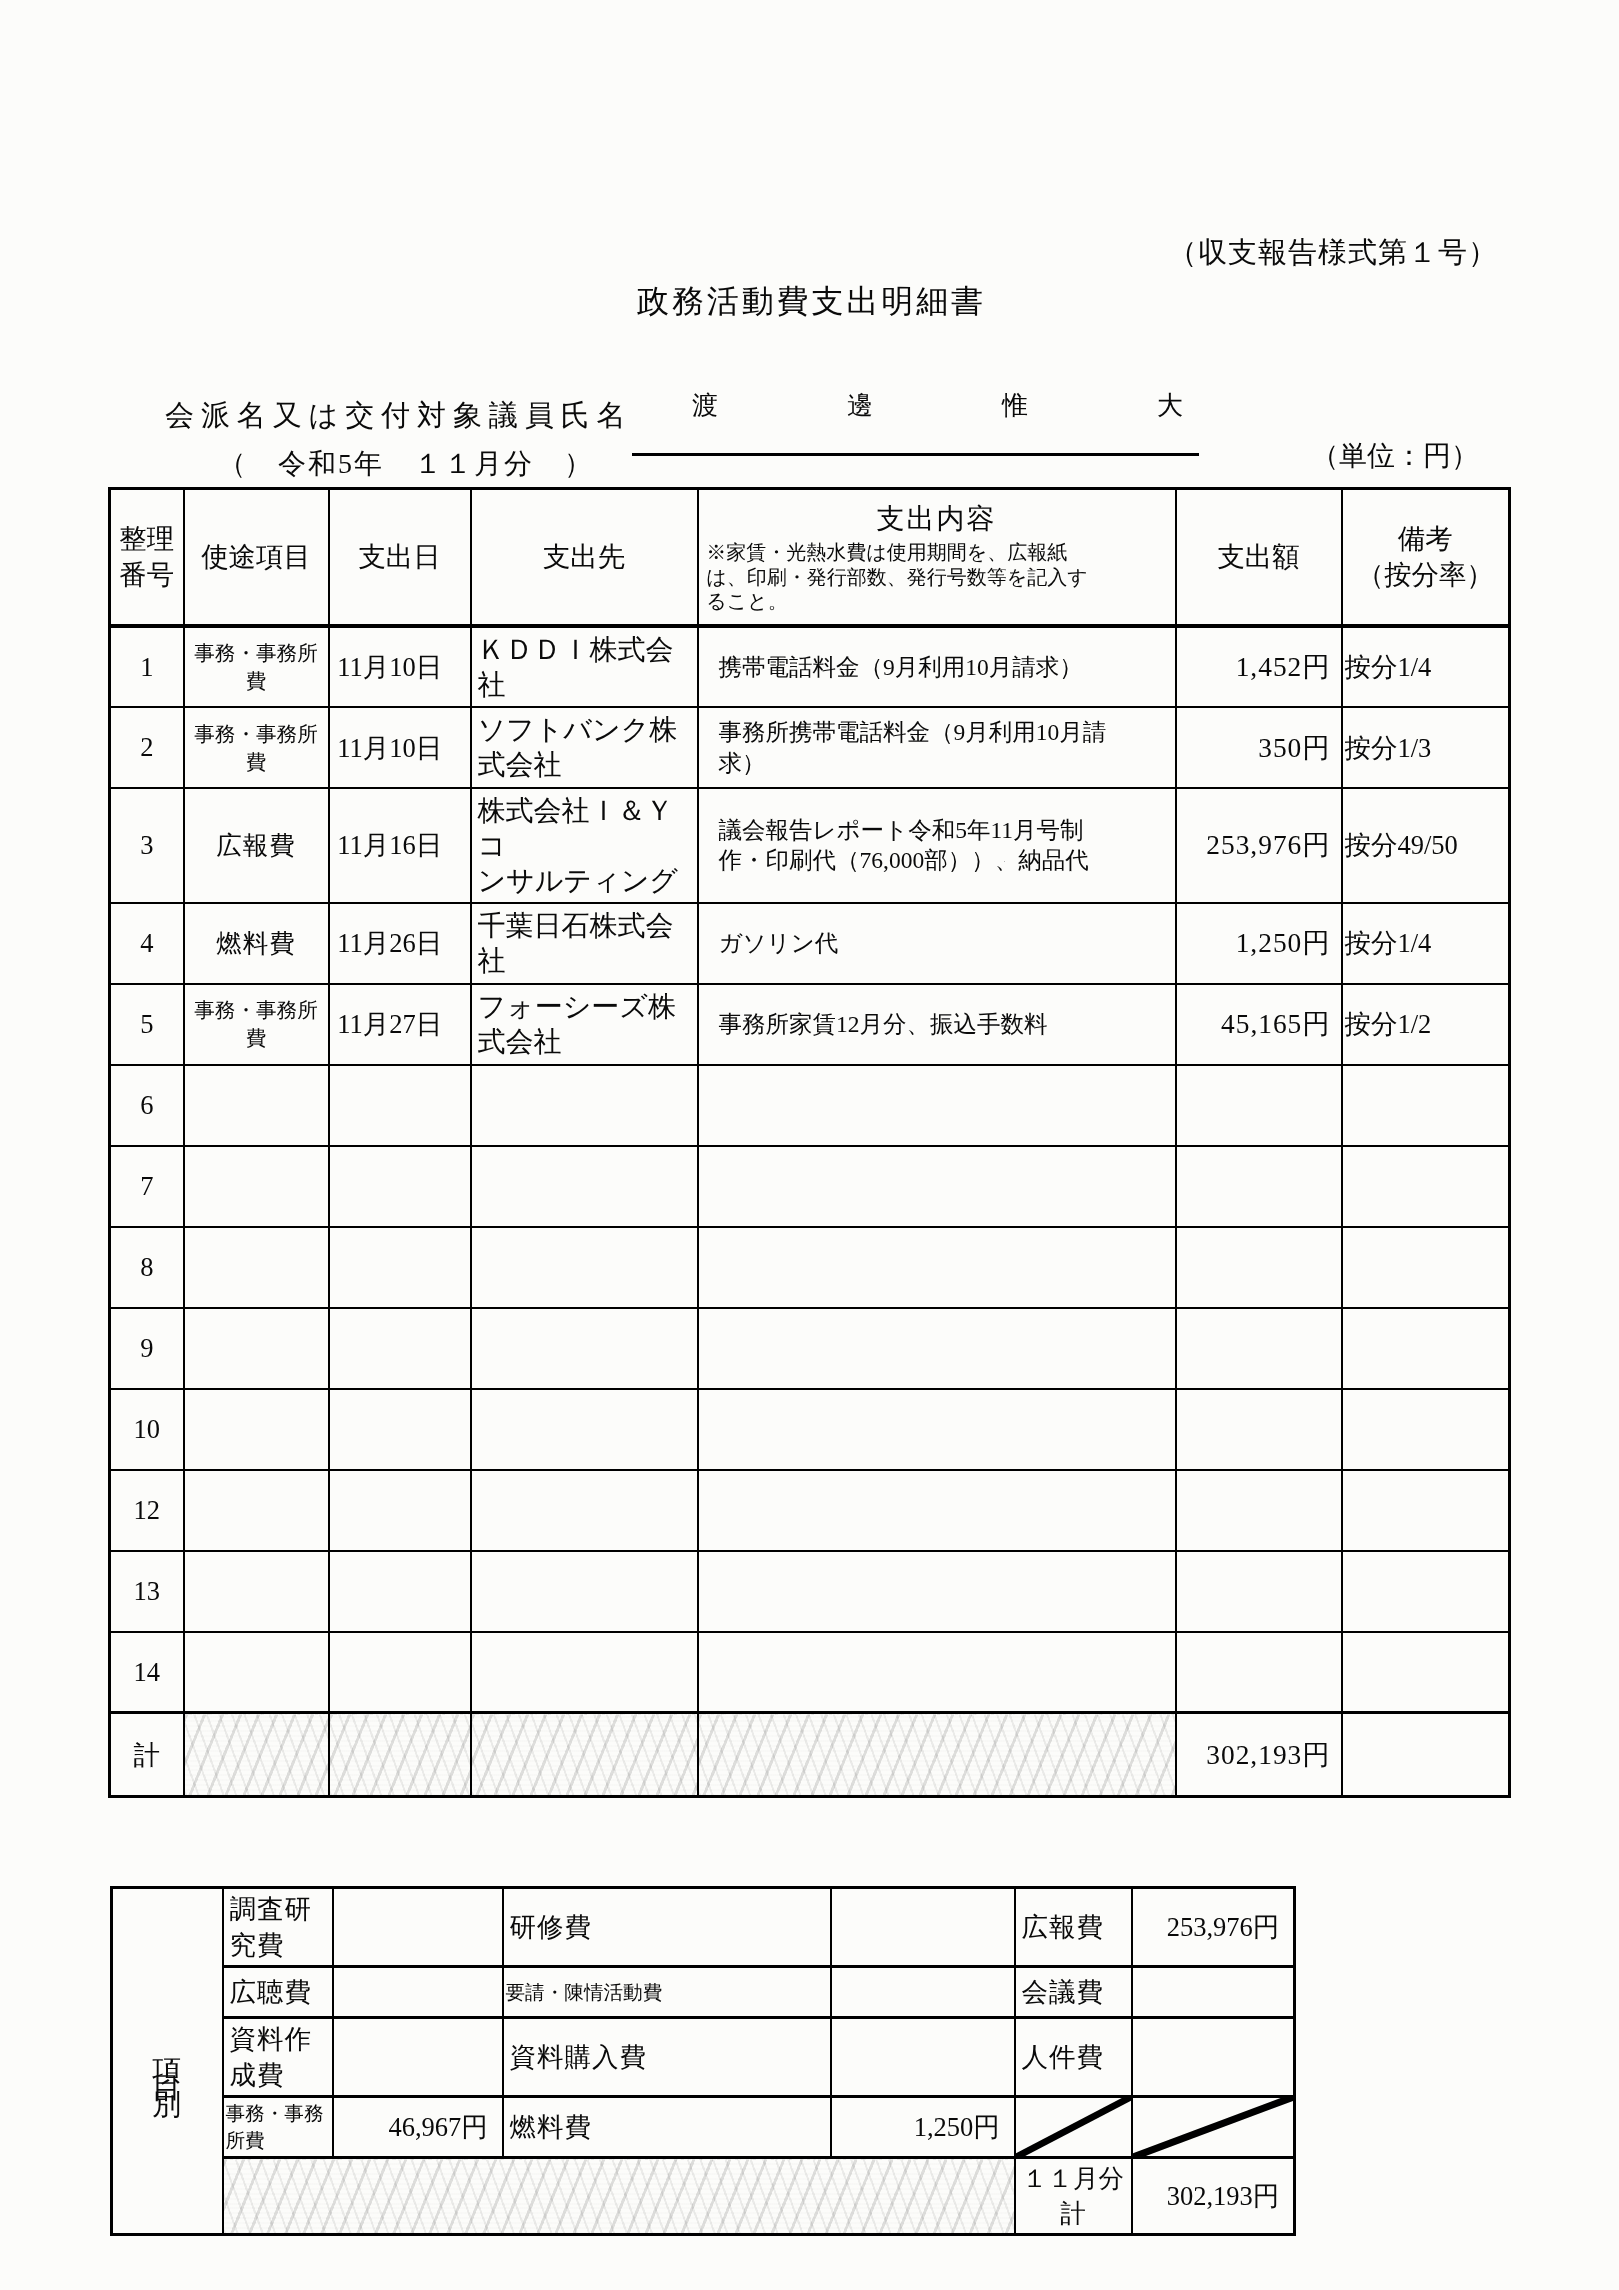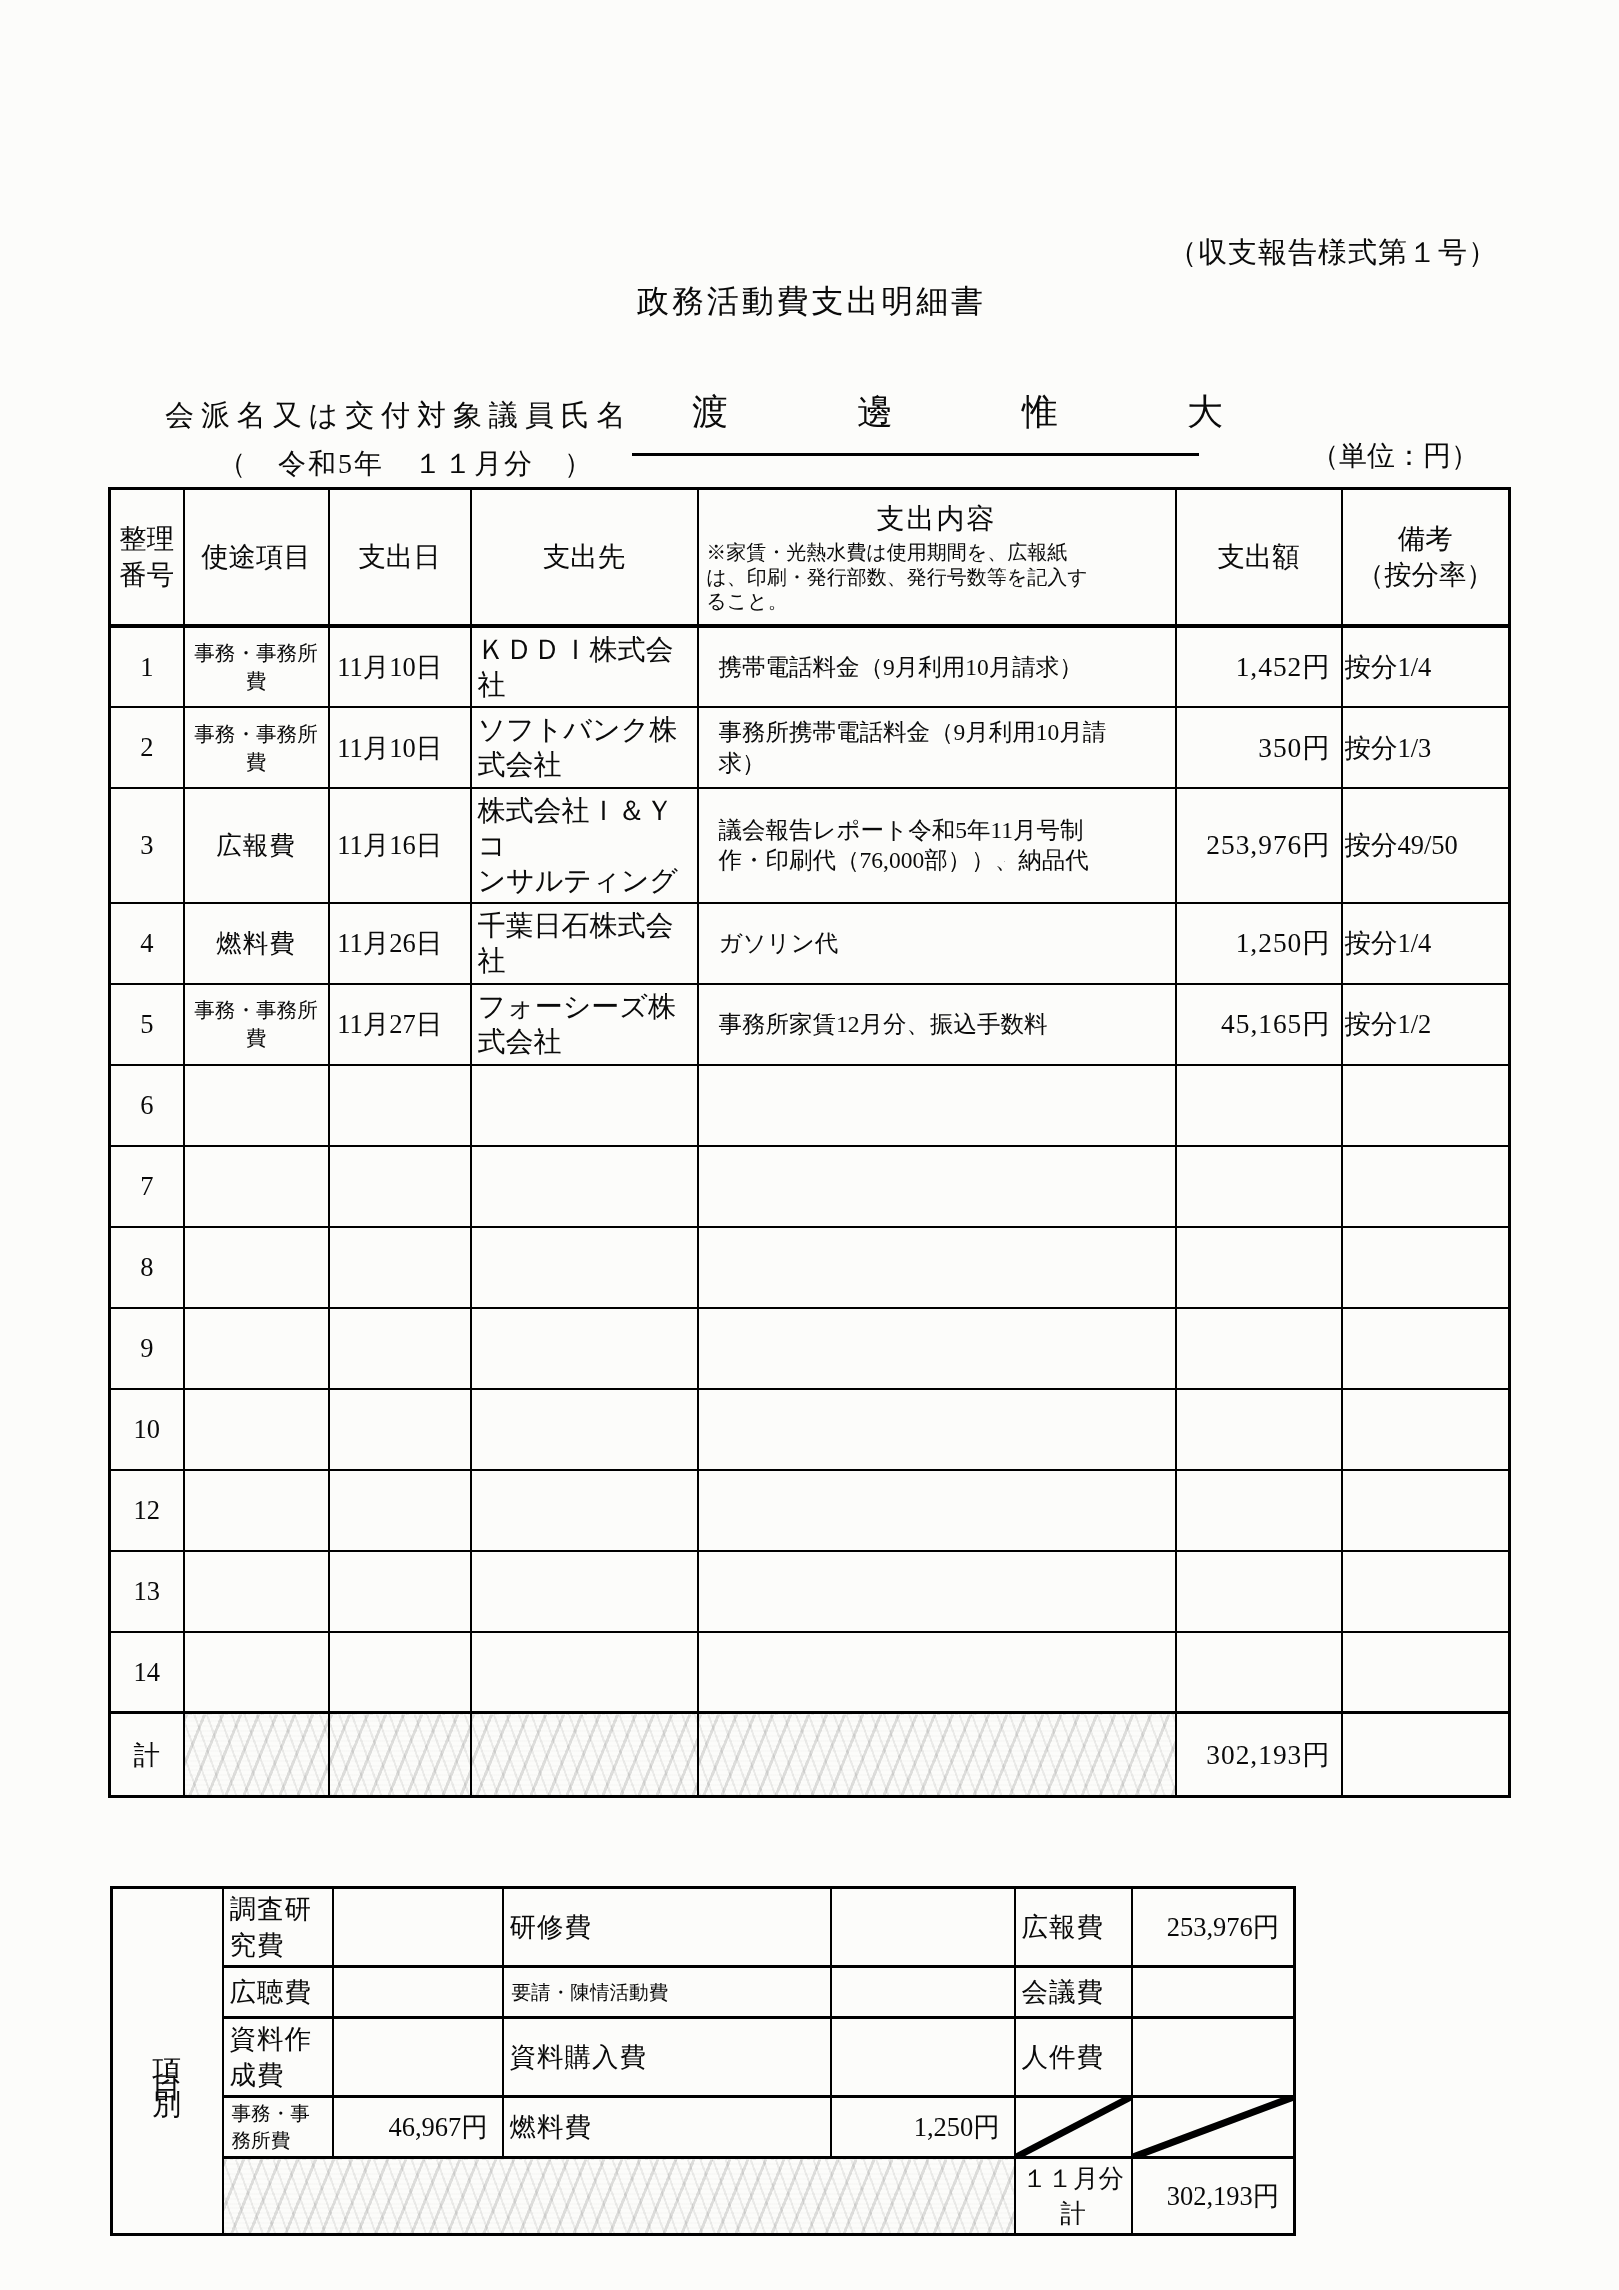--- a/index.html
+++ b/index.html
@@ -10,21 +10,21 @@
     overflow:hidden;
   }
   .abs{position:absolute;}
   .pre{white-space:pre-line;}
 
   
   .form-number{left:1168px;top:233px;font-size:29px;letter-spacing:1px;}
   .doc-title{left:637px;top:280px;font-size:32px;letter-spacing:2.9px;font-weight:500;}
   .name-label{left:165px;top:396px;font-size:29px;letter-spacing:6.9px;}
   .name-line{left:632px;top:392px;width:567px;height:61px;border-bottom:3.9px solid #000;}
-  .name-value{left:692px;top:388px;font-size:36px;letter-spacing:129px;white-space:nowrap;}
+  .name-value{left:692px;top:388px;font-size:26px;letter-spacing:129px;white-space:nowrap;}
   .period{left:218px;top:445px;font-size:28px;letter-spacing:2px;}
   .unit-label{left:1311px;top:437px;font-size:28px;}
 
   
   table{border-collapse:collapse;table-layout:fixed;position:absolute;}
   td,th{border:2px solid #000;border-top-width:2.9px;border-bottom-width:2.9px;
         padding:2px 7.8px;overflow:hidden;font-weight:normal;vertical-align:middle;}
 
   .main-table{left:108px;top:487px;width:1400px;border:3.9px solid #000;}
   .main-table tr.hdr th{border-bottom:4.9px solid #000;text-align:center;font-size:27.4px;height:130px;}
@@ -48,21 +48,21 @@
       repeating-linear-gradient(70deg, rgba(95,95,95,.11) 0 2px, transparent 2px 11.8px),
       repeating-linear-gradient(0deg, rgba(130,130,130,.06) 0 1px, transparent 1px 4.9px);
   }
 
   .summary-table{left:110px;top:1886px;width:1182px;border:3.9px solid #000;}
   .summary-table td{border-width:3.9px 2px;}
   .summary-table tr{height:51px;}
   .s-side{writing-mode:vertical-rl;text-orientation:upright;text-align:center;
           font-size:29px;letter-spacing:15.7px;padding:0;}
   .s-label{text-align:left;font-size:26.5px;padding:2px 5.9px;letter-spacing:1px;}
-  .s-label.sm{font-size:19.6px;letter-spacing:0;padding:2px 8px;border-radius:9px;}
+  .s-label.sm{font-size:19.6px;letter-spacing:0;padding:2px 2px;border-radius:9px;}
   .s-val{text-align:right;font-size:26.5px;padding-right:13.7px;}
   .s-total-label{text-align:center;font-size:25.5px;padding:2px 2px;letter-spacing:0;}
   .diag-cell{padding:0;position:relative;}
   .diag-cell svg{position:absolute;inset:0;width:100%;height:100%;display:block;}
 
   .noise{position:absolute;left:0;top:0;z-index:9;pointer-events:none;}
 </style>
 </head>
 <body>
 

